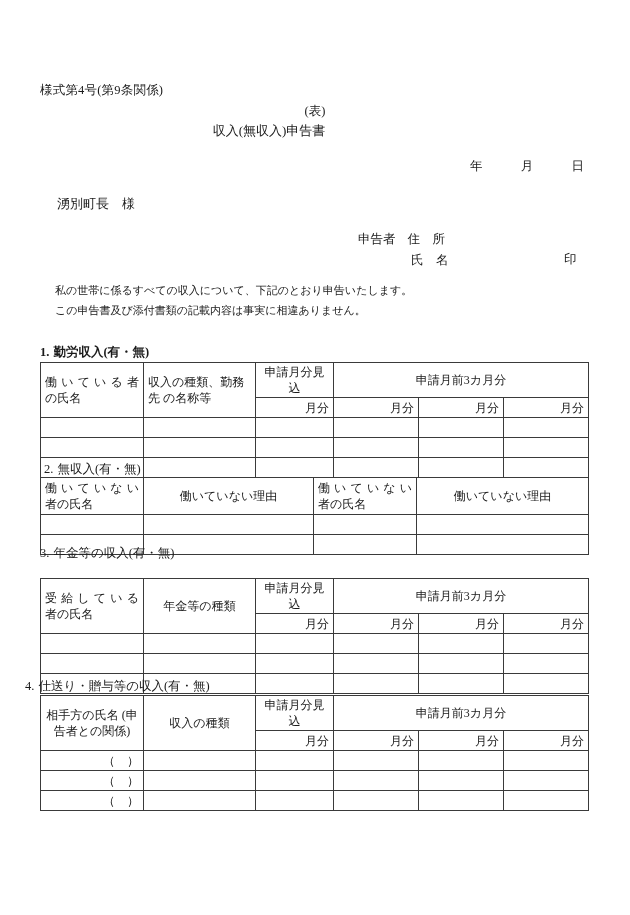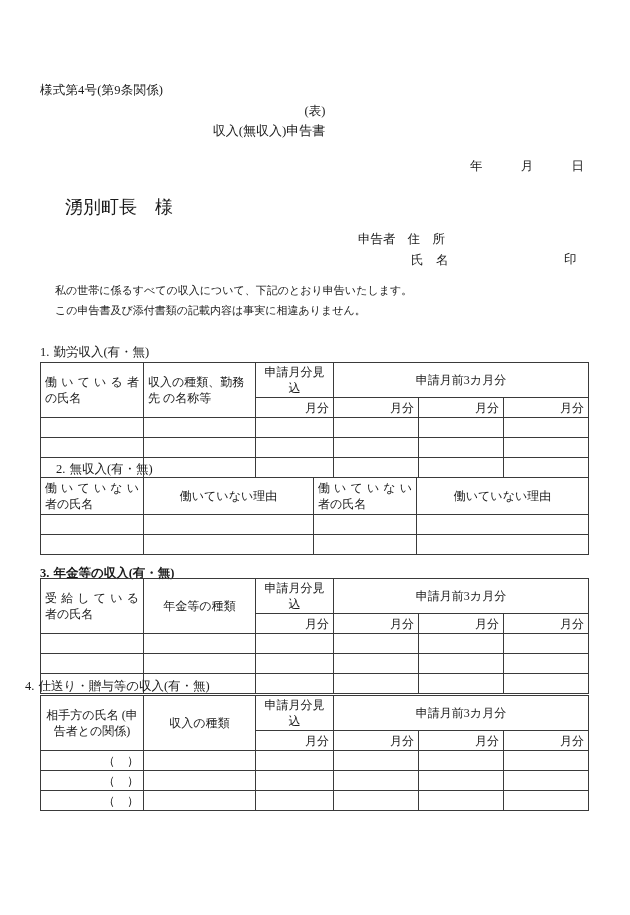--- a/index.html
+++ b/index.html
@@ -54,23 +54,22 @@
     font-size: 12.5px;
     white-space: nowrap;
   }
   .date-line span { display: inline-block; }
   .date-gap { width: 32px; }
 
   .addressee {
     position: absolute;
     left: 57px;
     top: 195px;
-    font-size: 18px;
-    white-space: nowrap;
-    margin-left: 8px;
+    font-size: 13px;
+    white-space: nowrap;
   }
 
   .declarant {
     position: absolute;
     left: 358px;
     top: 230px;
     font-size: 12.5px;
     line-height: 21px;
     white-space: nowrap;
     font-family: Liberation Mono, monospace;
@@ -151,21 +150,21 @@
     <div class="row1"><span class="lbl-who">申告者</span><span>住　所</span></div>
     <div class="row2"><span>氏　名</span></div>
   </div>
   <div class="seal">印</div>
 
   <div class="statement">
     <div>私の世帯に係るすべての収入について、下記のとおり申告いたします。</div>
     <div>この申告書及び添付書類の記載内容は事実に相違ありません。</div>
   </div>
 
-  <div class="sec-title" style="left:40px; top:344px;">
+  <div class="sec-title" style="left:40px; top:344px;font-weight:bold;">
     <span class="num">1.</span><span>勤労収入(有・無)</span>
   </div>
   <table class="form-table" style="left:40px; top:362px; width:548px;">
     <colgroup>
       <col style="width:103px">
         <col style="width:112px">
         <col style="width:78px">
       <col style="width:85px">
         <col style="width:85px">
         <col style="width:85px">
@@ -209,21 +208,21 @@
         <td class="empty-row"></td>
         <td></td>
         <td></td>
         <td></td>
         <td></td>
         <td></td>
       </tr>
     </tbody>
   </table>
 
-  <div class="sec-title" style="left:56px; top:461px;font-family:Liberation Serif, serif;">
+  <div class="sec-title" style="left:44px; top:461px;font-family:Liberation Serif, serif;">
     <span class="num">2.</span><span>無収入(有・無)</span>
   </div>
   <table class="form-table" style="left:40px; top:477px; width:548px;">
     <colgroup>
       <col style="width:103px">
         <col style="width:170px">
       <col style="width:103px">
         <col style="width:172px">
     </colgroup>
     <tbody>
@@ -247,21 +246,21 @@
       </tr>
       <tr>
         <td class="empty-row"></td>
         <td></td>
         <td></td>
         <td></td>
       </tr>
     </tbody>
   </table>
 
-  <div class="sec-title" style="left:40px; top:565px;font-weight:bold;">
+  <div class="sec-title" style="left:40px; top:545px;">
     <span class="num">3.</span><span>年金等の収入(有・無)</span>
   </div>
   <table class="form-table" style="left:40px; top:578px; width:548px;">
     <colgroup>
       <col style="width:103px">
         <col style="width:112px">
         <col style="width:78px">
       <col style="width:85px">
         <col style="width:85px">
         <col style="width:85px">

